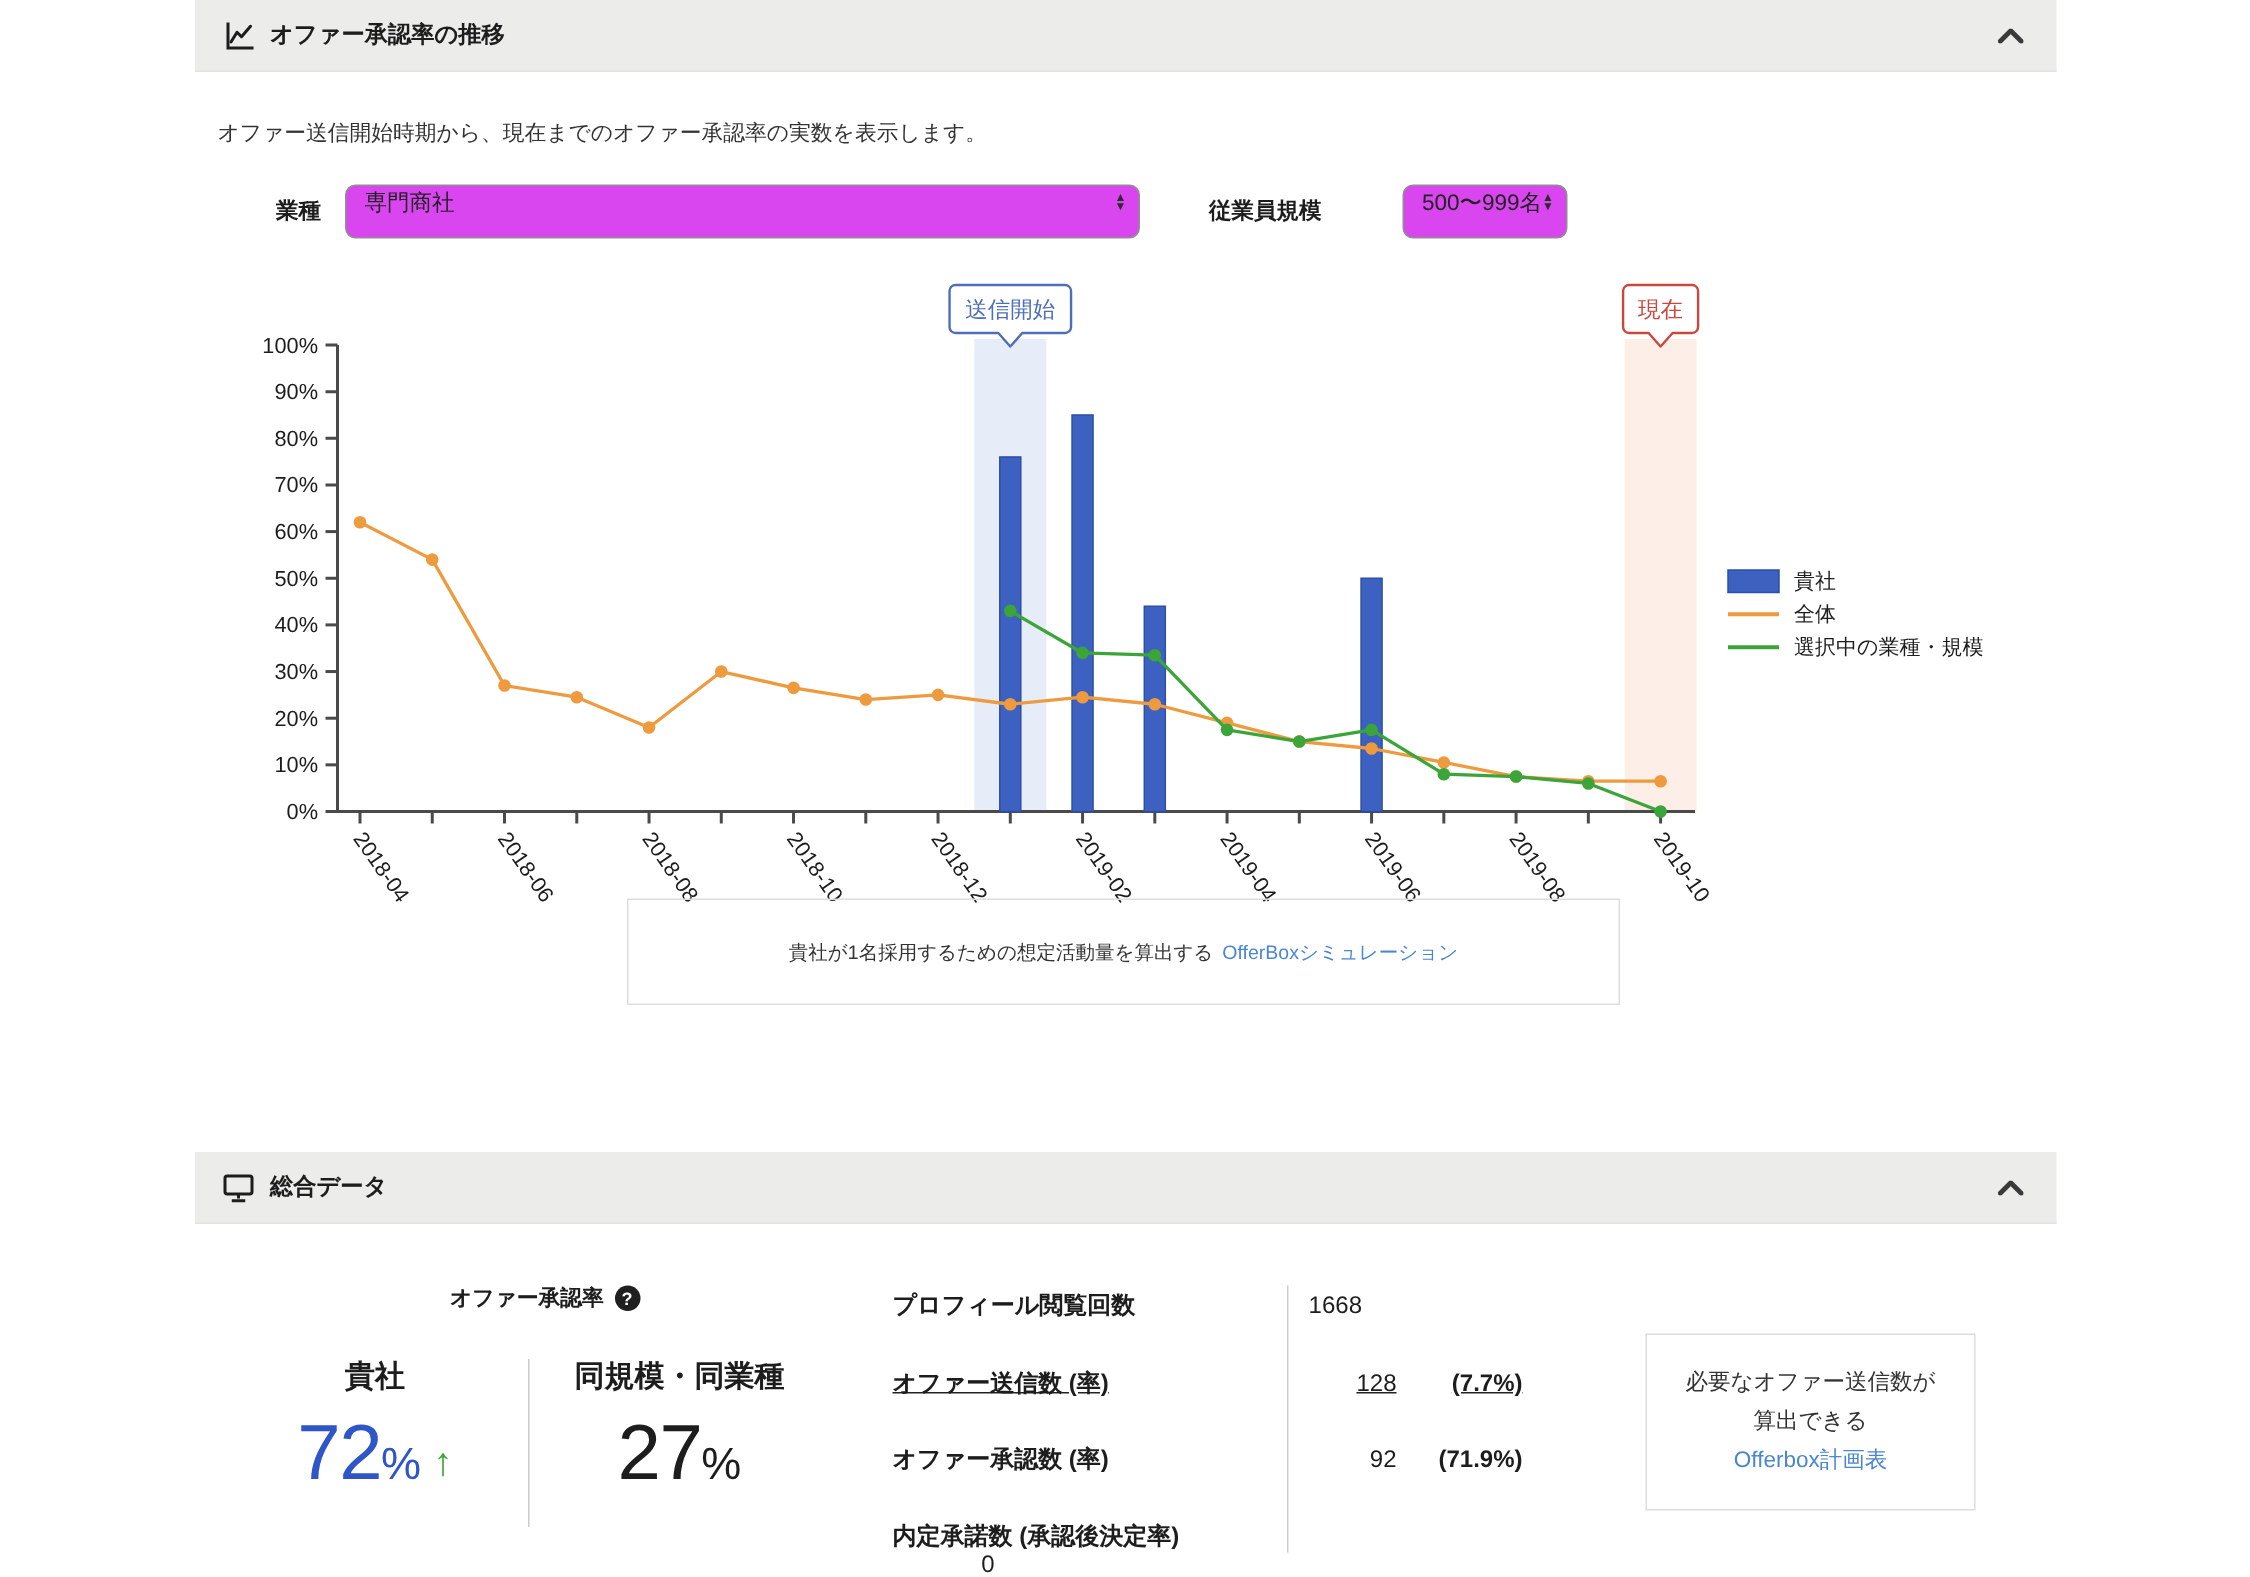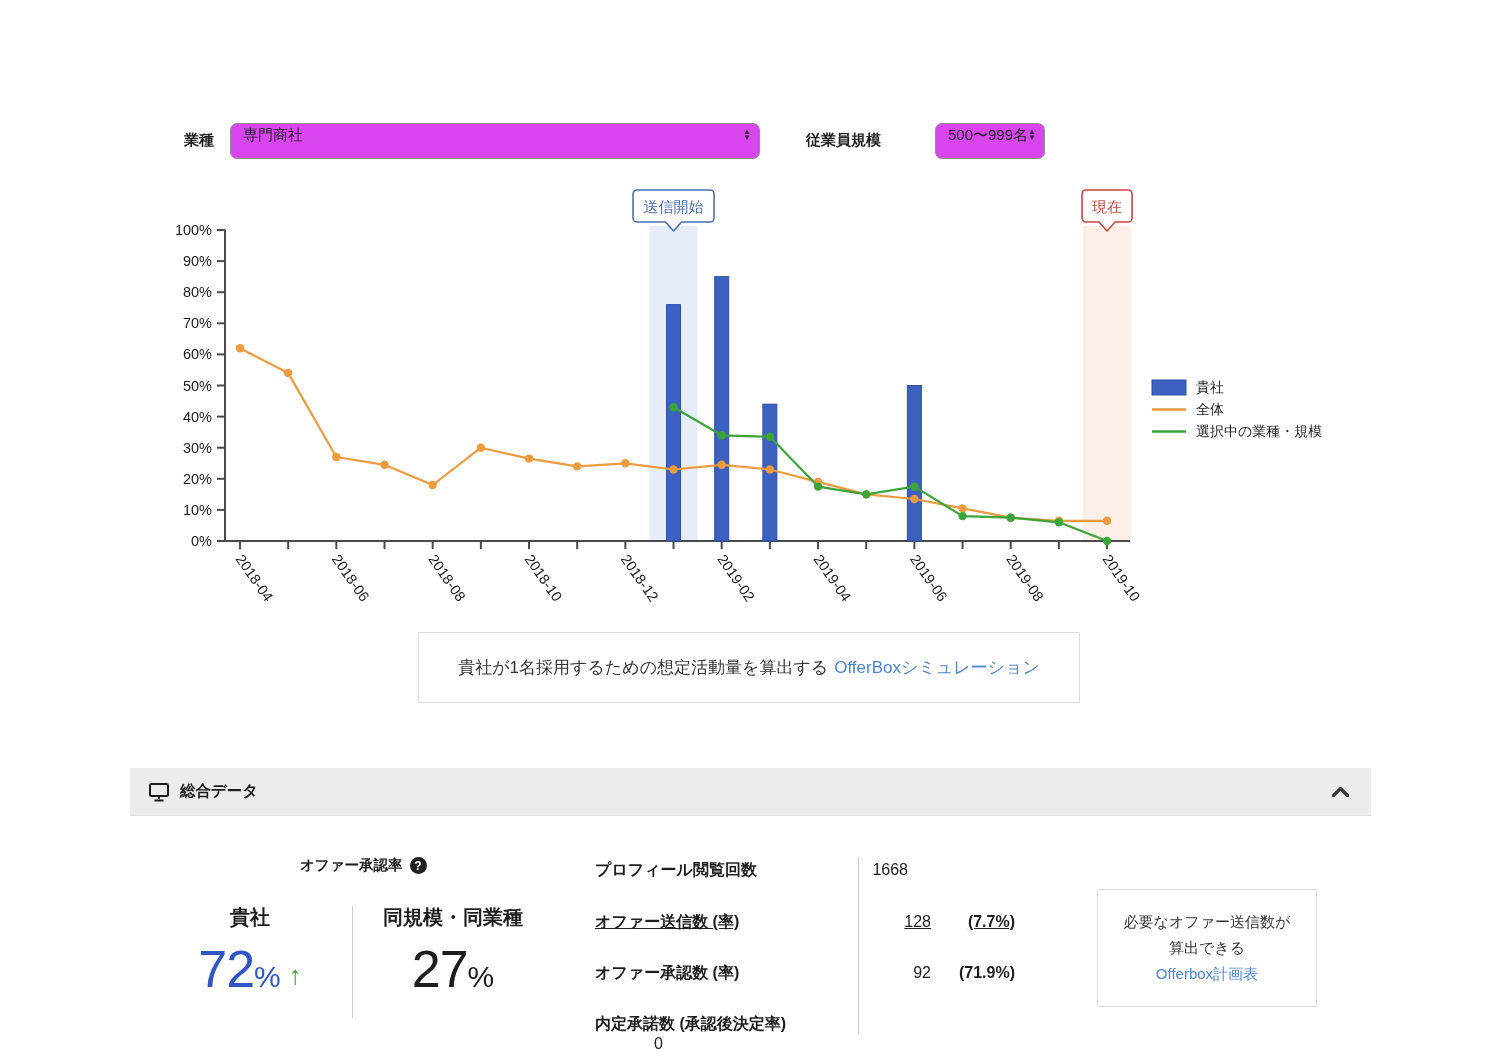--- a/index.html
+++ b/index.html
@@ -14,22 +14,22 @@
   .ctl-label{position:absolute;top:131px;font-size:15px;font-weight:700;color:#1d1d1d;}
   .select{position:absolute;top:123px;height:36px;box-sizing:border-box;border:1.5px solid #8f8f8f;
     border-radius:7px;background:#d946ef;display:flex;align-items:center;padding:0 8px 12px 12px;
     font-size:15px;color:#222;cursor:pointer;}
   .arrows{margin-left:auto;display:flex;flex-direction:column;align-items:center;color:#2c2c2c;}
   .arrows span{font-size:8px;line-height:6px;}
   .chart-svg{position:absolute;left:10px;top:185px;}
   .tick{font-size:14.5px;fill:#1c1c1c;}
   .callout-txt{font-size:15px;}
   .legend-txt{font-size:14px;fill:#1d1d1d;}
-  .sim-box{position:absolute;left:288px;top:632px;width:660px;height:69px;border:1px solid #ddd;
-    display:flex;align-items:center;justify-content:center;font-size:17px;color:#333;gap:6px;}
+  .sim-box{position:absolute;left:288px;top:599px;width:660px;height:69px;border:1px solid #ddd;
+    display:flex;align-items:center;justify-content:center;font-size:13px;color:#333;gap:6px;}
   a.lnk{color:#4a86d1;text-decoration:none;cursor:pointer;}
   
   .ap-head{position:absolute;left:170px;top:88px;display:flex;align-items:center;gap:7px;
     font-size:14.5px;font-weight:700;color:#1d1d1d;}
   .help{width:17px;height:17px;border-radius:50%;background:#1f1f1f;color:#fff;font-size:12px;
     font-weight:700;display:flex;align-items:center;justify-content:center;cursor:pointer;}
   .ap-col{position:absolute;text-align:center;}
   .ap-label{font-size:20px;font-weight:700;color:#1d1d1d;}
   .ap-value{display:flex;align-items:baseline;justify-content:center;margin-top:8px;}
   .big-num{font-size:52px;letter-spacing:-1px;color:#1d1d1d;}
@@ -45,21 +45,36 @@
   .plan-box{position:absolute;left:967px;top:121px;width:218px;height:116px;border:1px solid #ddd;
     display:flex;flex-direction:column;align-items:center;justify-content:center;
     font-size:15px;color:#333;line-height:1.75;text-align:center;}
 </style>
 </head>
 <body>
 
 <div class="page">
 
   <section class="panel" style="top:0;height:720px;">
-
+    <div class="hdr">
+      <span style="display:flex;">
+        <svg width="22" height="22" viewBox="0 0 22 22" fill="none" stroke="#1d1d1d" stroke-width="2">
+          <path d="M4 2 V19 H21"></path>
+          <polyline points="6,15 10,8.5 13,11.5 19,4.5" stroke-linejoin="round" stroke-linecap="round"></polyline>
+        </svg>
+      </span>
+      <span class="hdr-title">オファー承認率の推移</span>
+      <button class="chev">
+        <svg width="17" height="10" viewBox="0 0 17 10" fill="none" stroke="#3a3a3a" stroke-width="3.2" stroke-linecap="round" stroke-linejoin="round">
+          <polyline points="1.5,8.5 8.5,1.5 15.5,8.5"></polyline>
+        </svg>
+      </button>
+    </div>
+
+    <p class="desc">オファー送信開始時期から、現在までのオファー承認率の実数を表示します。</p>
 
     <span class="ctl-label" style="left:54px;">業種</span>
     <div class="select" style="left:100px;width:530px;">
       <span>専門商社</span>
       <span class="arrows">
           <span>▲</span>
           <span>▼</span>
         </span>
     </div>
     <span class="ctl-label" style="left:676px;">従業員規模</span>

